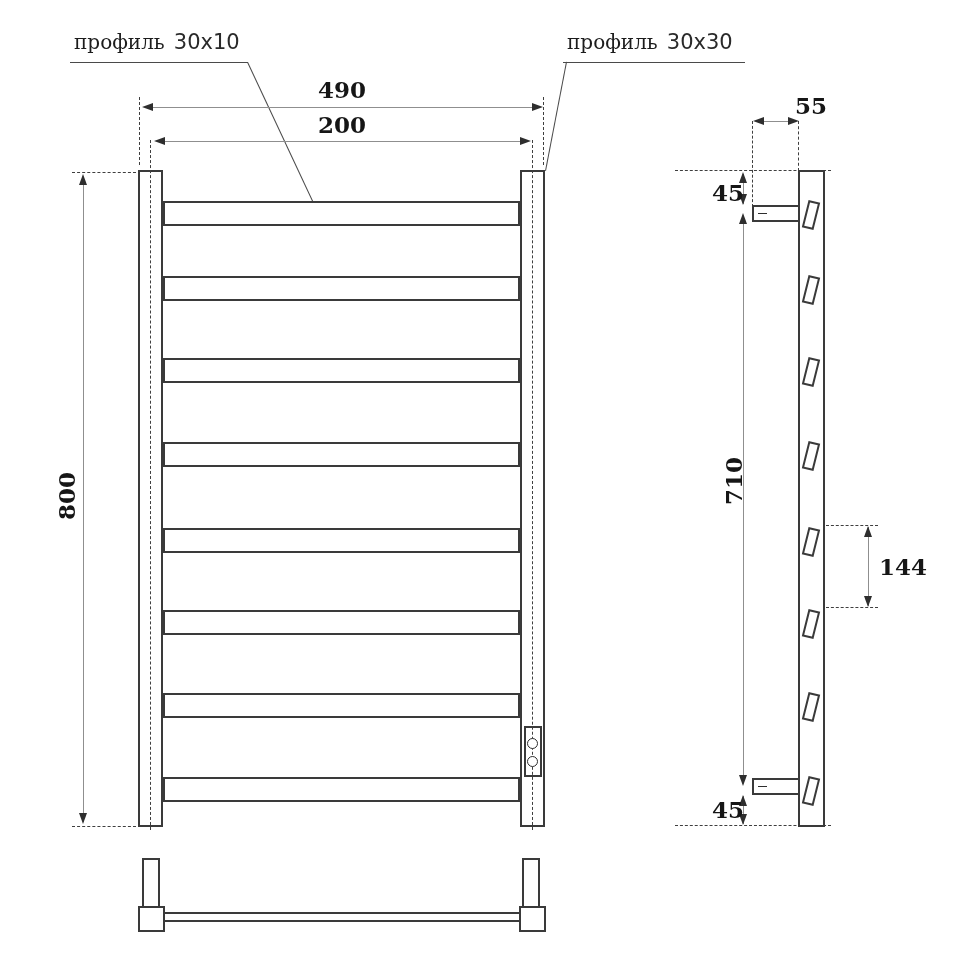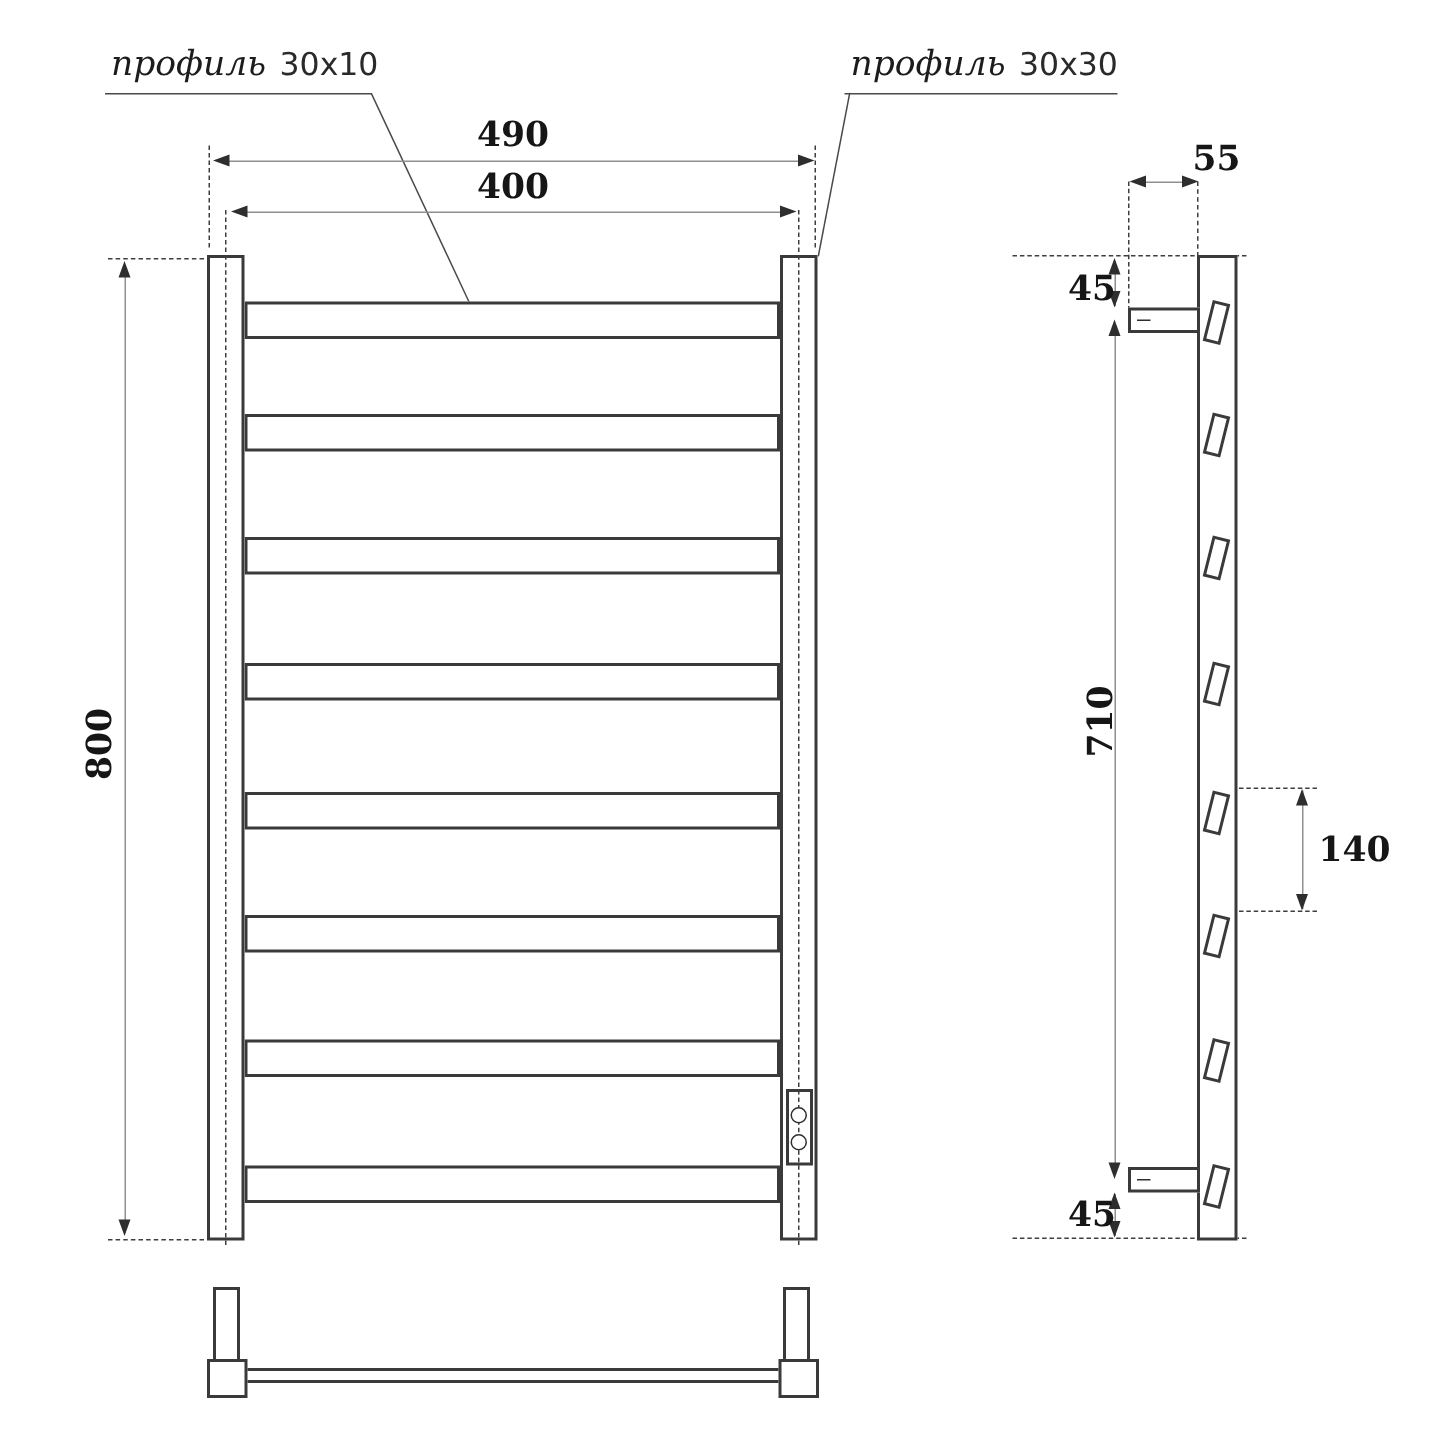--- a/index.html
+++ b/index.html
@@ -20,21 +20,21 @@
   
   .arr{position:absolute;width:0;height:0;}
   .arr-left{border-top:4px solid transparent;border-bottom:4px solid transparent;border-right:11px solid #2e2e2e;}
   .arr-right{border-top:4px solid transparent;border-bottom:4px solid transparent;border-left:11px solid #2e2e2e;}
   .arr-up{border-left:4px solid transparent;border-right:4px solid transparent;border-bottom:11px solid #2e2e2e;}
   .arr-down{border-left:4px solid transparent;border-right:4px solid transparent;border-top:11px solid #2e2e2e;}
   
   .dim{position:absolute;font-weight:bold;font-size:23px;color:#161616;text-align:center;line-height:26px;}
   .dim-rot{transform:rotate(-90deg);}
   .callout{position:absolute;display:flex;align-items:baseline;gap:9px;white-space:nowrap;}
-  .callout .nm{font-style:italic;font-size:23px;color:#1c1c1c;font-family:"DejaVu Serif","Liberation Serif",serif;}
+  .callout .nm{font-size:20px;color:#1c1c1c;font-family:"DejaVu Serif","Liberation Serif",serif;}
   .callout .sz{font-style:normal;font-size:21px;color:#2a2a2a;font-family:"DejaVu Sans","Liberation Sans",sans-serif;}
   
   .rung{position:absolute;left:163px;width:357px;height:25px;box-sizing:border-box;border:2px solid #3a3a3a;background:#fff;}
   .slant{position:absolute;left:805px;width:12px;height:28px;box-sizing:border-box;border:2px solid #3a3a3a;background:#fff;transform:rotate(14deg);}
   .circle{position:absolute;width:11px;height:11px;box-sizing:border-box;border:1.5px solid #2e2e2e;border-radius:50%;background:#fff;}
   .tick{position:absolute;height:0;border-top:1.5px solid #2e2e2e;}
 </style>
 </head>
 <body>
 
@@ -60,21 +60,21 @@
     <div class="dash-v" style="left:543px;top:97px;height:68px;"></div>
 
     <div class="hline" style="left:146px;top:107px;width:394px;"></div>
     <div class="arr arr-left" style="left:142px;top:103px;"></div>
     <div class="arr arr-right" style="left:532px;top:103px;"></div>
     <div class="dim" style="left:312px;top:77px;width:60px;">490</div>
 
     <div class="hline" style="left:158px;top:141px;width:370px;"></div>
     <div class="arr arr-left" style="left:154px;top:137px;"></div>
     <div class="arr arr-right" style="left:520px;top:137px;"></div>
-    <div class="dim" style="left:312px;top:112px;width:60px;">400</div>
+    <div class="dim" style="left:312px;top:112px;width:60px;">200</div>
 
     <div class="rect" style="left:138px;top:170px;width:25px;height:657px;"></div>
     <div class="rect" style="left:520px;top:170px;width:25px;height:657px;"></div>
 
     <div id="rungs">
         <div class="rung" style="top: 201px;"></div>
         <div class="rung" style="top: 276px;"></div>
         <div class="rung" style="top: 358px;"></div>
         <div class="rung" style="top: 442px;"></div>
         <div class="rung" style="top: 528px;"></div>
@@ -141,21 +141,21 @@
     <div class="vline" style="left:743px;top:796px;height:28px;"></div>
     <div class="arr arr-up" style="left:739px;top:795px;"></div>
     <div class="arr arr-down" style="left:739px;top:814px;"></div>
     <div class="dim" style="left:700px;top:797px;width:44px;text-align:right;">45</div>
 
     <div class="dash-h" style="left:826px;top:525px;width:52px;"></div>
     <div class="dash-h" style="left:826px;top:607px;width:52px;"></div>
     <div class="vline" style="left:868px;top:527px;height:79px;"></div>
     <div class="arr arr-up" style="left:864px;top:526px;"></div>
     <div class="arr arr-down" style="left:864px;top:596px;"></div>
-    <div class="dim" style="left:878px;top:554px;width:50px;">140</div>
+    <div class="dim" style="left:878px;top:554px;width:50px;">144</div>
   </div>
 
   <div>
     <div class="rect" style="left:142px;top:858px;width:18px;height:50px;"></div>
     <div class="rect" style="left:522px;top:858px;width:18px;height:50px;"></div>
     <div style="position:absolute;left:164px;top:912px;width:356px;height:10px;box-sizing:border-box;border-top:2px solid #3a3a3a;border-bottom:2px solid #3a3a3a;"></div>
     <div class="rect" style="left:138px;top:906px;width:27px;height:26px;"></div>
     <div class="rect" style="left:519px;top:906px;width:27px;height:26px;"></div>
   </div>
 

